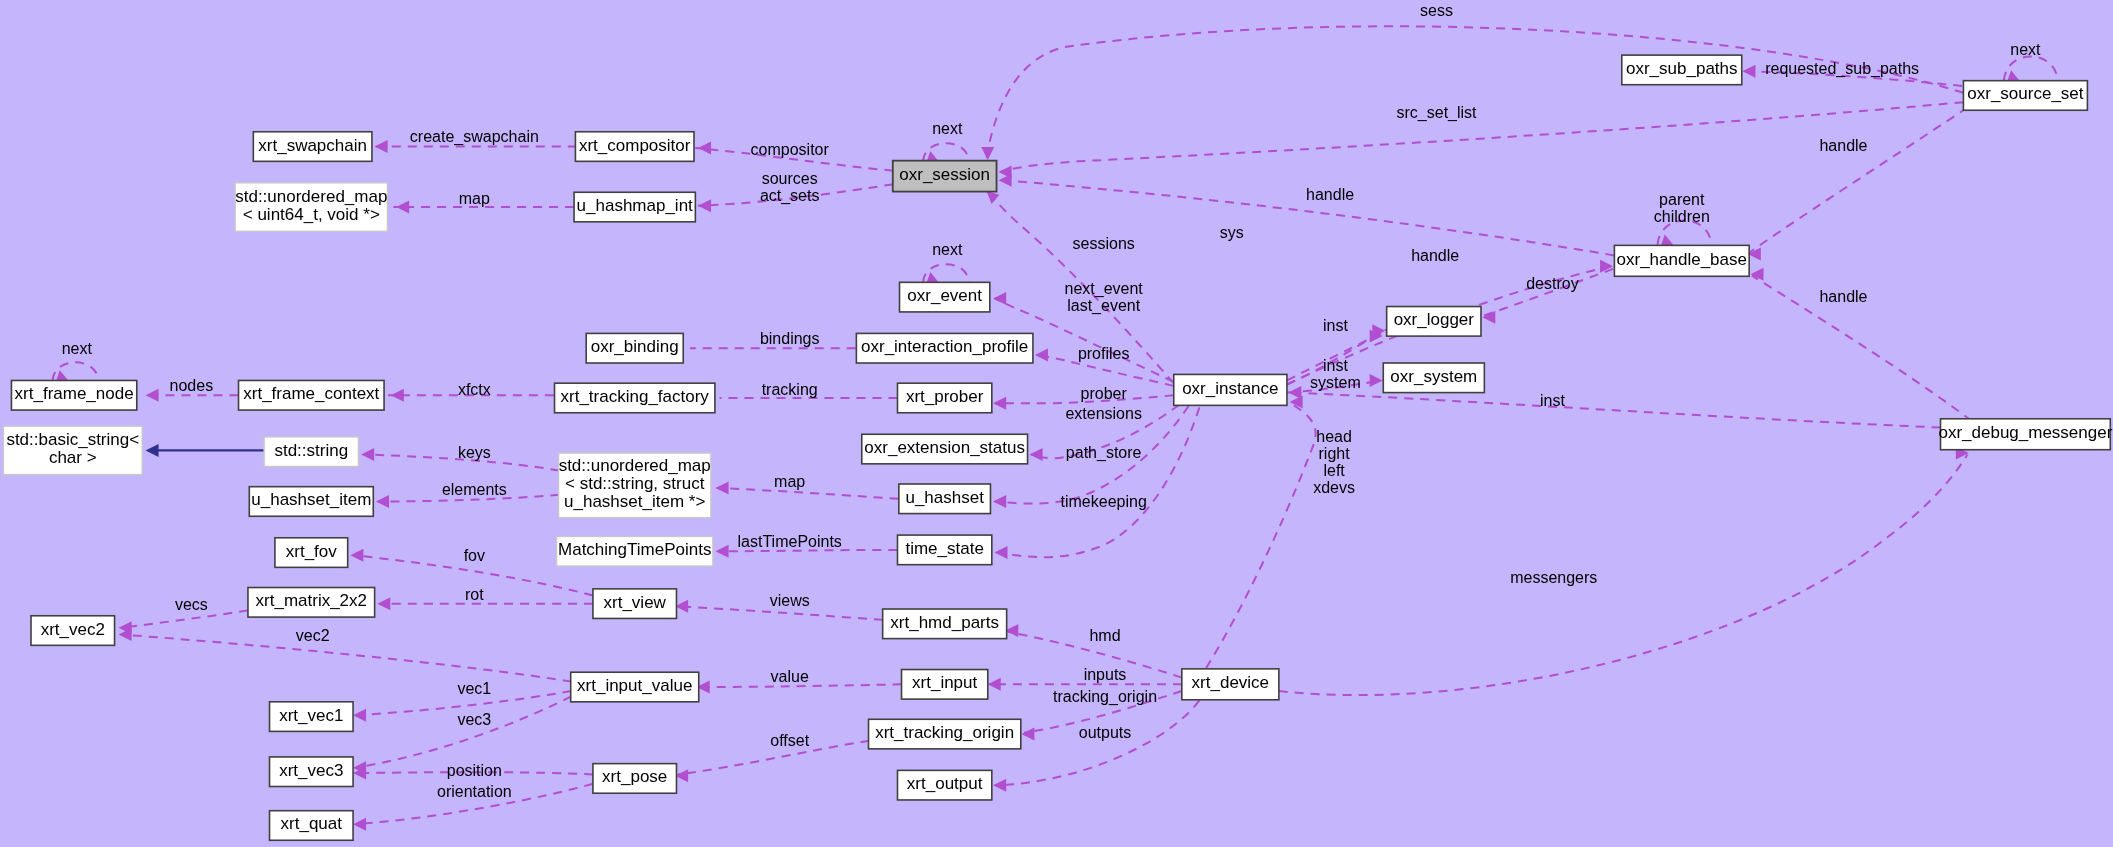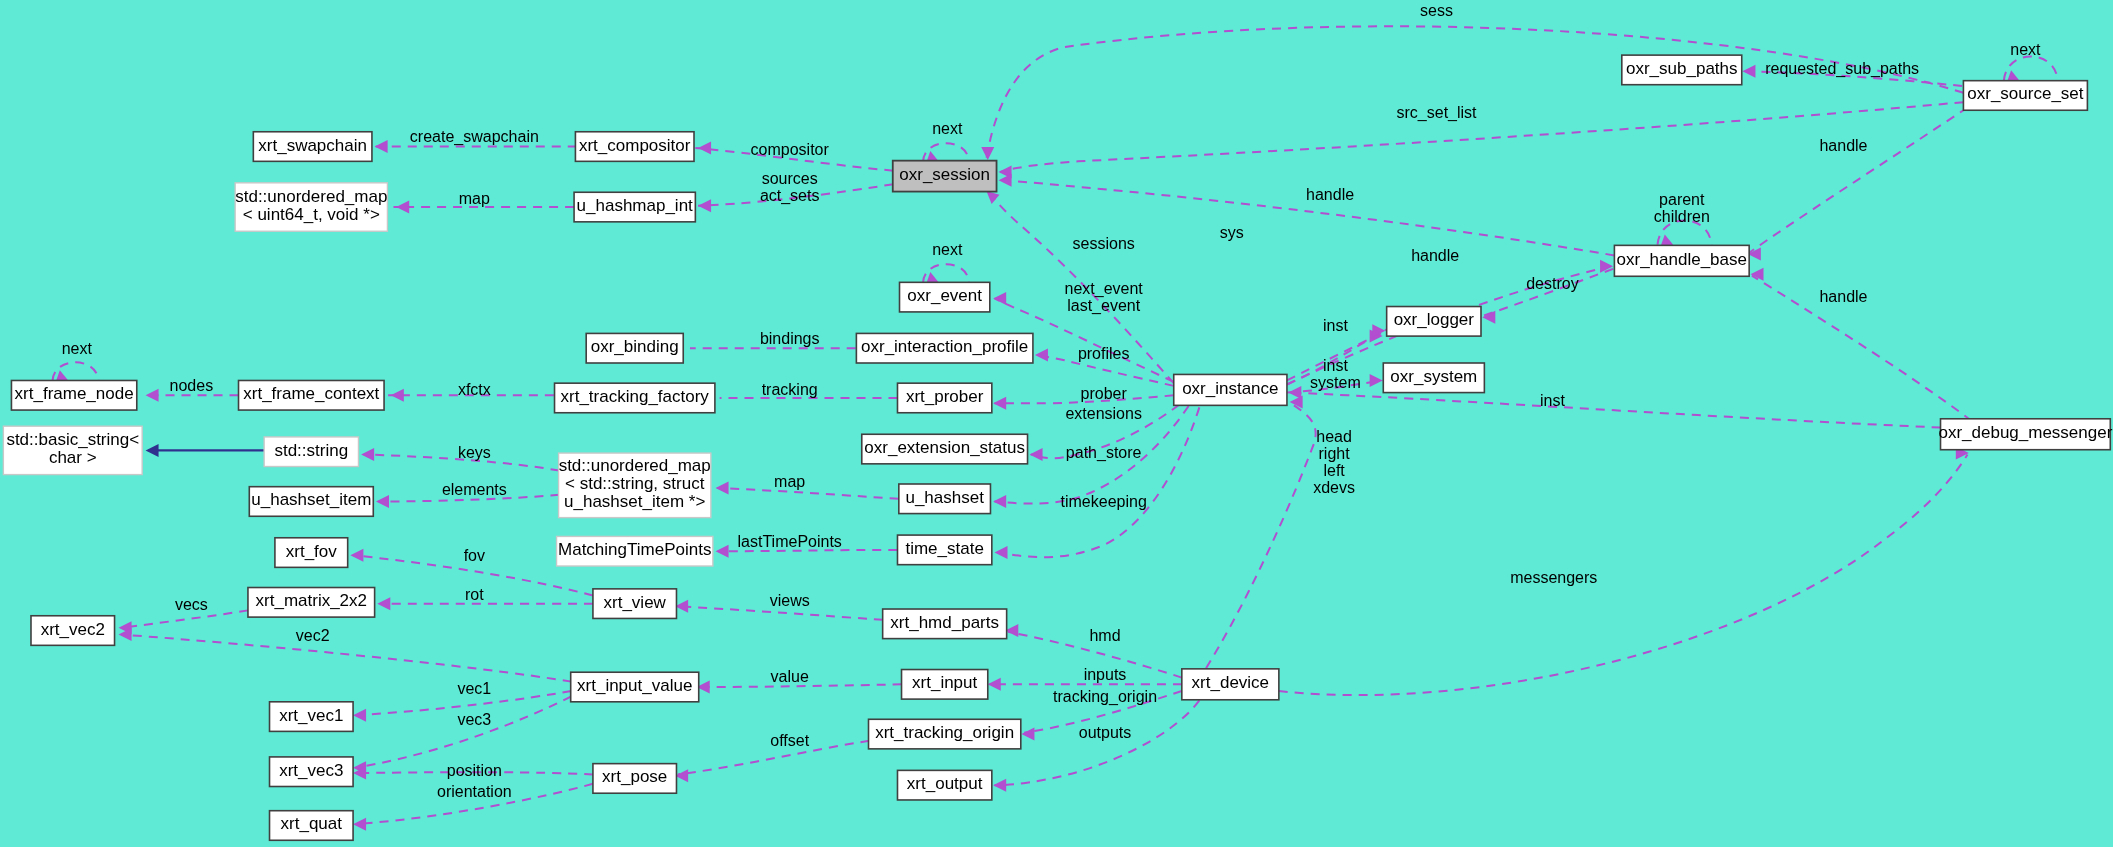--- a/index.html
+++ b/index.html
@@ -4,21 +4,21 @@
 <style>
   html, body {
     margin: 0;
     padding: 0;
     background: #ffffff;
   }
   #diagram-root {
     position: relative;
     width: 2113px;
     height: 847px;
-    background: #5eead4;
+    background: #c4b5fd;
     font-family: "Liberation Sans", sans-serif;
   }
   svg#graph {
     position: absolute;
     top: 0; left: 0;
     width: 2113px;
     height: 847px;
     display: block;
   }
   .node-box {

